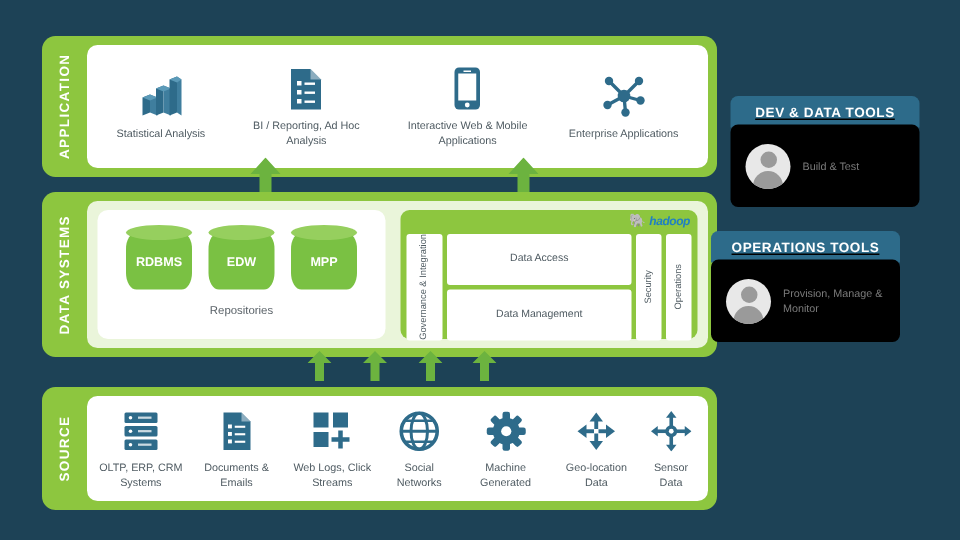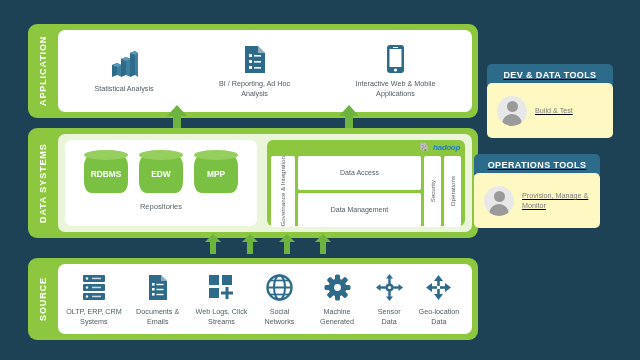--- a/index.html
+++ b/index.html
@@ -135,21 +135,21 @@
 
   
   .tool-panel { position:absolute; width: 126px; text-decoration: underline; }
   .tool-head {
     background:#2d6b8a; color:#ffffff;
     font-size: 9px; font-weight:bold; letter-spacing:0.4px;
     text-align:center; padding: 6px 0 5px;
     border-radius: 5px 5px 0 0;
   }
   .tool-body {
-    background:#fef9c3; border-radius: 5px;
+    background:#000000; border-radius: 5px;
     height: 55px; margin-top: -2px;
     display:flex; align-items:center; gap: 8px;
     padding: 0 10px;
   }
   .avatar {
     width: 30px; height: 30px; border-radius: 50%;
     background:#e8e8e8; flex: 0 0 30px;
     display:flex; align-items:flex-end; justify-content:center;
     overflow:hidden; position:relative;
   }
@@ -206,20 +206,40 @@
           <svg width="19" height="30" viewBox="0 0 19 30">
             <rect x="1" y="1" width="17" height="28" rx="3" fill="#2e6b8a"></rect>
             <rect x="3.5" y="5" width="12" height="18" fill="#ffffff"></rect>
             <circle cx="9.5" cy="26" r="1.6" fill="#ffffff"></circle>
             <rect x="7" y="3" width="5" height="1" fill="#ffffff"></rect>
           </svg>
         </div>
         <div class="cap">Interactive Web &amp; Mobile Applications</div>
       </div>
 
+      <div class="cell">
+        <div class="ic">
+          <svg width="30" height="28" viewBox="0 0 30 28">
+            <g stroke="#2e6b8a" stroke-width="2.2">
+              <line x1="15" y1="14" x2="5" y2="4"></line>
+              <line x1="15" y1="14" x2="25" y2="4"></line>
+              <line x1="15" y1="14" x2="4" y2="20"></line>
+              <line x1="15" y1="14" x2="26" y2="17"></line>
+              <line x1="15" y1="14" x2="16" y2="25"></line>
+            </g>
+            <circle cx="15" cy="14" r="4.2" fill="#2e6b8a"></circle>
+            <circle cx="5" cy="4" r="2.8" fill="#2e6b8a"></circle>
+            <circle cx="25" cy="4" r="2.8" fill="#2e6b8a"></circle>
+            <circle cx="4" cy="20" r="2.8" fill="#2e6b8a"></circle>
+            <circle cx="26" cy="17" r="2.8" fill="#2e6b8a"></circle>
+            <circle cx="16" cy="25" r="2.8" fill="#2e6b8a"></circle>
+          </svg>
+        </div>
+        <div class="cap">Enterprise Applications</div>
+      </div>
 
     </div>
   </div>
 
   <div class="arrow-updown" style="left:166px; top:105px;">
     <svg width="22" height="36" viewBox="0 0 22 36">
       <polygon points="11,0 21,11 15,11 15,25 21,25 11,36 1,25 7,25 7,11 1,11" fill="#6cb33f"></polygon>
     </svg>
   </div>
   <div class="arrow-updown" style="left:338px; top:105px;">
@@ -367,20 +387,38 @@
               <rect x="11" y="0.5" width="5" height="26" rx="1.5"></rect>
               <rect x="11" y="0.5" width="5" height="26" rx="1.5" transform="rotate(45 13.5 13.5)"></rect>
               <rect x="11" y="0.5" width="5" height="26" rx="1.5" transform="rotate(90 13.5 13.5)"></rect>
               <rect x="11" y="0.5" width="5" height="26" rx="1.5" transform="rotate(135 13.5 13.5)"></rect>
               <circle cx="13.5" cy="13.5" r="9"></circle>
             </g>
             <circle cx="13.5" cy="13.5" r="3.4" fill="#ffffff"></circle>
           </svg>
         </div>
         <div class="cap">Machine Generated</div>
+      </div>
+
+      <div class="cell">
+        <div class="ic">
+          <svg width="27" height="27" viewBox="0 0 27 27">
+            <g fill="#2e6b8a">
+              <polygon points="13.5,1 18,7 9,7"></polygon>
+              <rect x="12.2" y="6" width="2.6" height="6"></rect>
+              <polygon points="13.5,26 18,20 9,20"></polygon>
+              <rect x="12.2" y="15" width="2.6" height="6"></rect>
+              <polygon points="1,13.5 7,9 7,18"></polygon>
+              <rect x="6" y="12.2" width="6" height="2.6"></rect>
+              <polygon points="26,13.5 20,9 20,18"></polygon>
+              <rect x="15" y="12.2" width="6" height="2.6"></rect>
+            </g>
+          </svg>
+        </div>
+        <div class="cap">Geo-location Data</div>
       </div>
 
       <div class="cell">
         <div class="ic">
           <svg width="27" height="27" viewBox="0 0 27 27">
             <g fill="#2e6b8a">
               <polygon points="13.5,0 17,4.5 10,4.5"></polygon>
               <polygon points="13.5,27 17,22.5 10,22.5"></polygon>
               <polygon points="0,13.5 4.5,10 4.5,17"></polygon>
               <polygon points="27,13.5 22.5,10 22.5,17"></polygon>
@@ -389,38 +427,20 @@
               <rect x="3" y="12.3" width="8" height="2.4"></rect>
               <rect x="16" y="12.3" width="8" height="2.4"></rect>
               <circle cx="13.5" cy="13.5" r="4"></circle>
             </g>
             <circle cx="13.5" cy="13.5" r="1.6" fill="#ffffff"></circle>
           </svg>
         </div>
         <div class="cap">Sensor Data</div>
       </div>
 
-      <div class="cell">
-        <div class="ic">
-          <svg width="27" height="27" viewBox="0 0 27 27">
-            <g fill="#2e6b8a">
-              <polygon points="13.5,1 18,7 9,7"></polygon>
-              <rect x="12.2" y="6" width="2.6" height="6"></rect>
-              <polygon points="13.5,26 18,20 9,20"></polygon>
-              <rect x="12.2" y="15" width="2.6" height="6"></rect>
-              <polygon points="1,13.5 7,9 7,18"></polygon>
-              <rect x="6" y="12.2" width="6" height="2.6"></rect>
-              <polygon points="26,13.5 20,9 20,18"></polygon>
-              <rect x="15" y="12.2" width="6" height="2.6"></rect>
-            </g>
-          </svg>
-        </div>
-        <div class="cap">Geo-location Data</div>
-      </div>
-
     </div>
   </div>
 
   <div class="tool-panel" id="panel-dev">
     <div class="tool-head">DEV &amp; DATA TOOLS</div>
     <div class="tool-body">
       <div class="avatar">
         <div class="head"></div>
           <div class="body"></div>
       </div>

